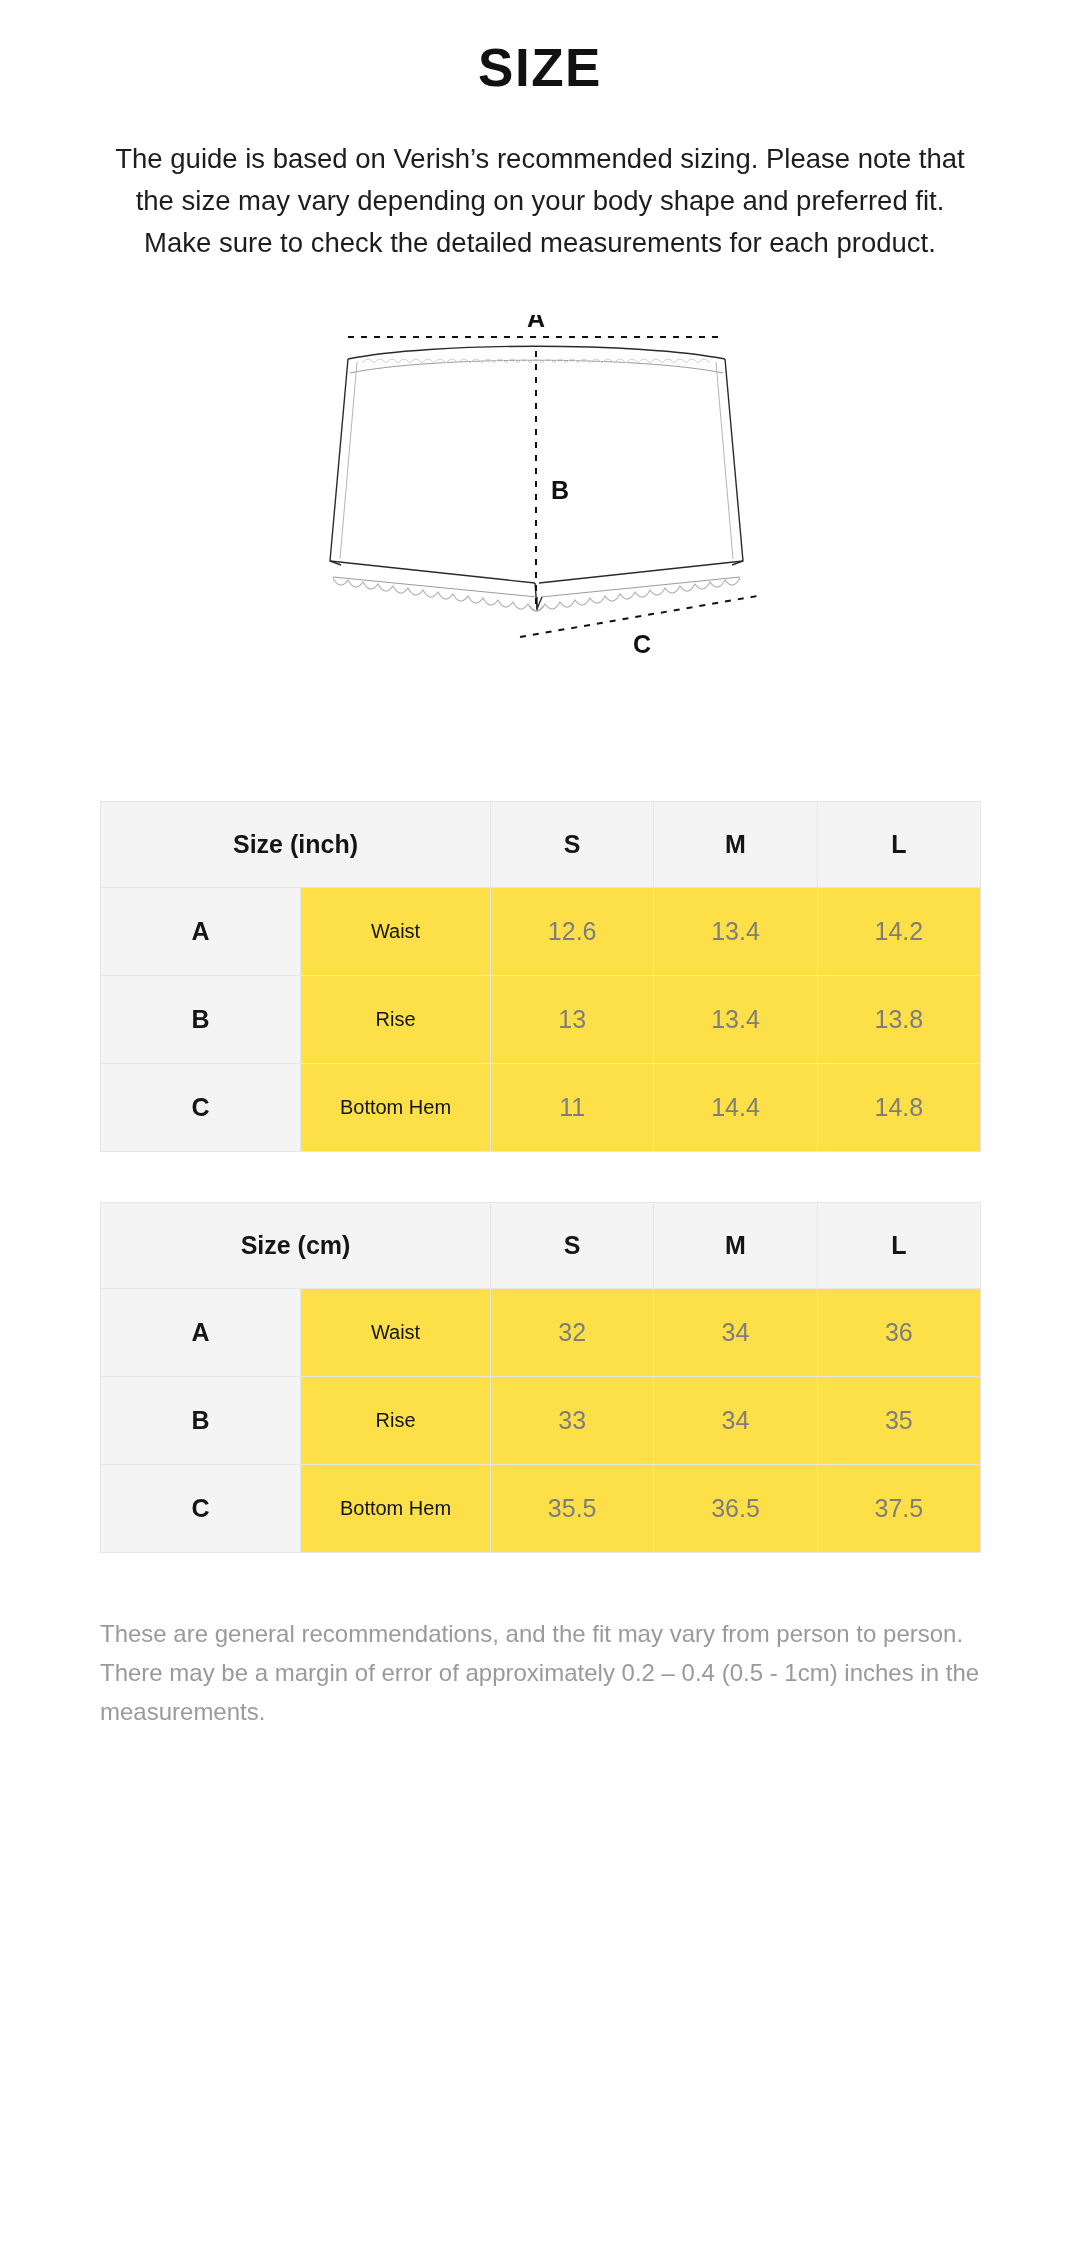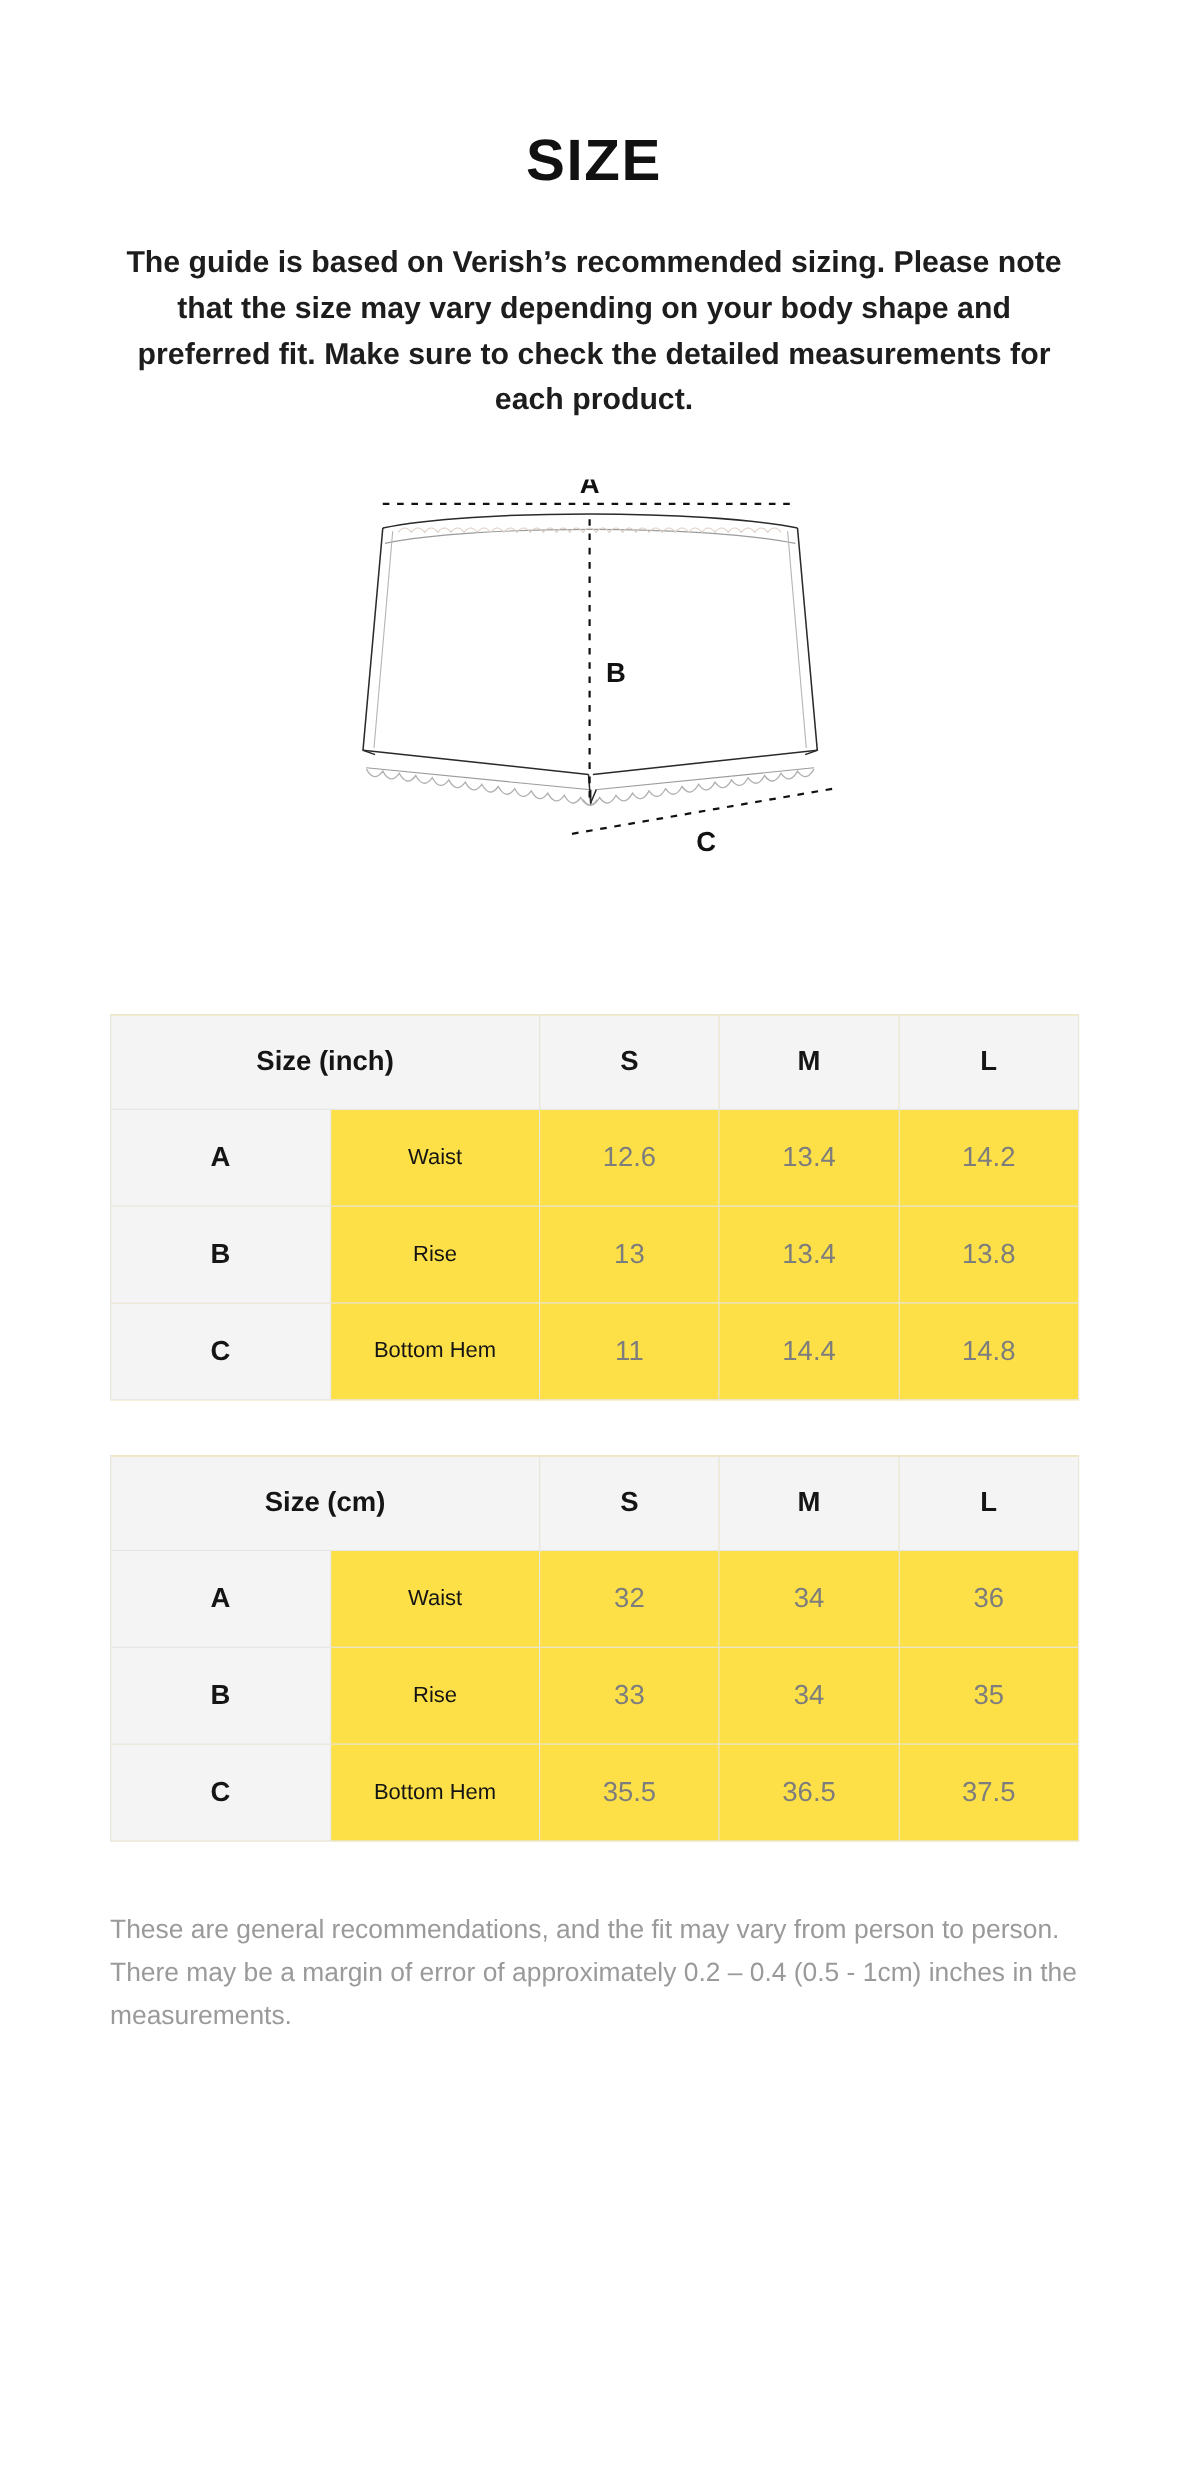--- a/index.html
+++ b/index.html
@@ -23,31 +23,31 @@
   }
 
   
   .title {
     text-align: center;
     font-size: 53px;
     font-weight: 700;
     letter-spacing: 1.5px;
     color: #111111;
     margin: 0;
-    padding-top: 120px;
+    padding-top: 41px;
     line-height: 1;
   }
   .intro {
     width: 880px;
     margin: 44px auto 0 auto;
     text-align: center;
     font-size: 27.5px;
     line-height: 1.52;
     color: #1d1d1d;
-    font-weight: 700;
+    font-weight: 400;
   }
 
   
   .diagram-wrap {
     margin: 52px auto 0 auto;
     width: 1080px;
     height: 420px;
     position: relative;
   }
   .diagram-wrap svg { display: block; margin: 0 auto; }

